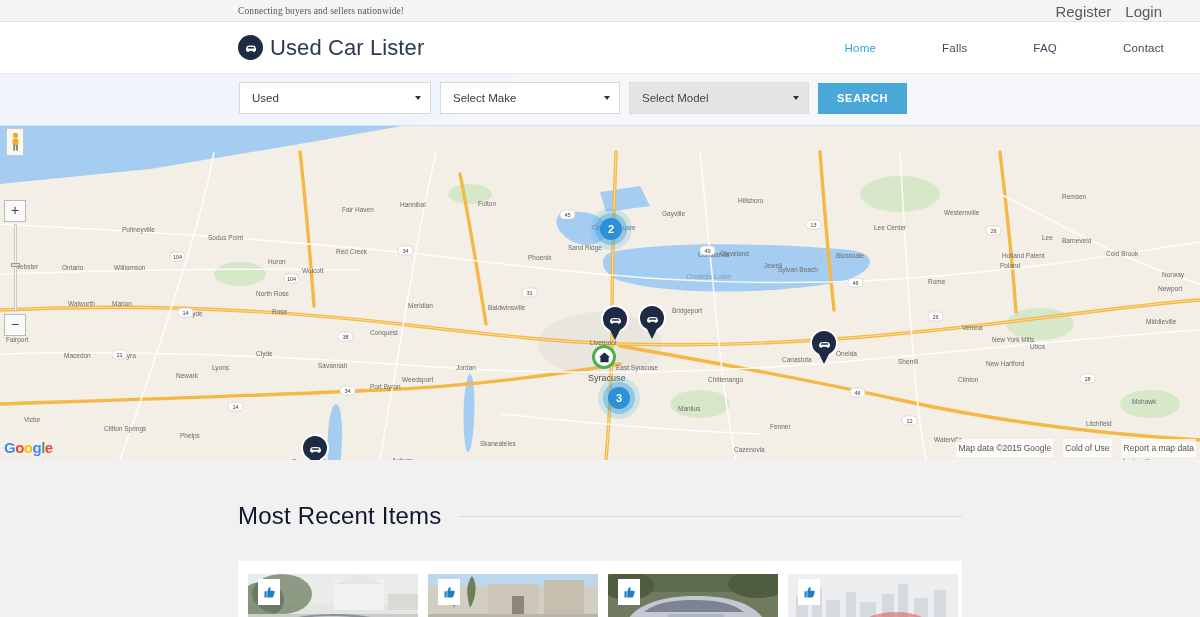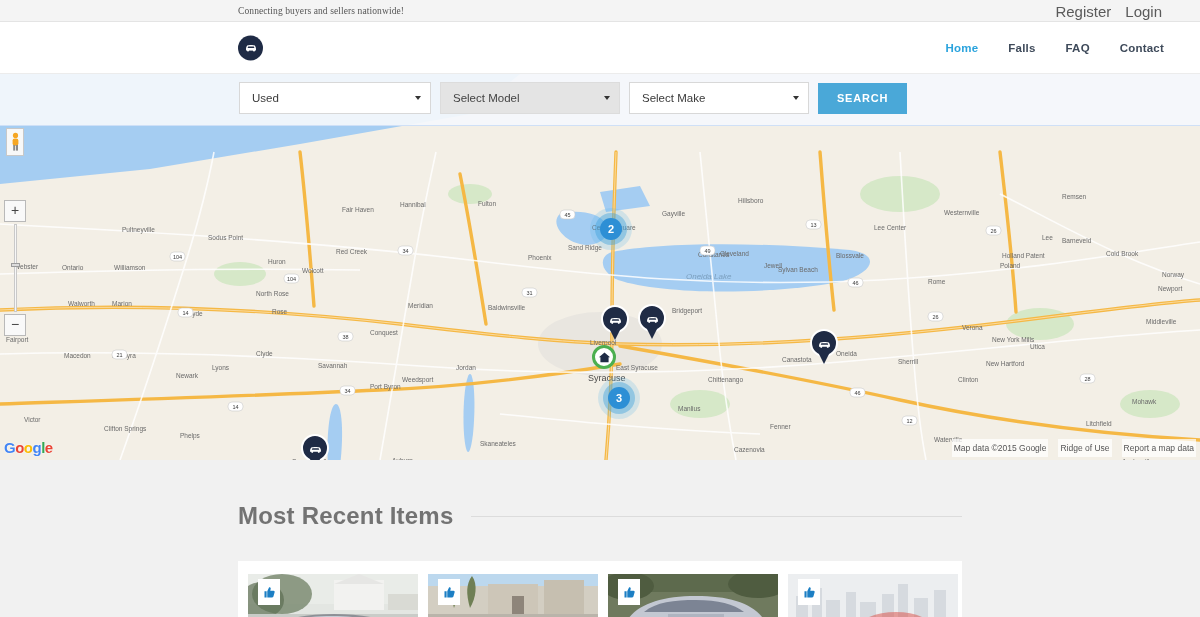--- a/index.html
+++ b/index.html
@@ -55,22 +55,22 @@
   .brand-name {
     font-size: 22px; color: #2b3a52; font-weight: 400;
     letter-spacing: .1px; white-space: nowrap;
   }
   .mainnav {
     position: absolute; right: 36px; top: 50%;
     transform: translateY(-50%);
     display: flex; align-items: center; gap: 30px;
   }
   .mainnav a {
-    font-size: 11.5px; font-weight: bold; color: #3e4a5a;
-    text-decoration: none; letter-spacing: .2px;
+    font-size: 11.5px; font-weight: normal; color: #3e4a5a;
+    text-decoration: none; letter-spacing: .2px; margin-left: 36px;
   }
   .mainnav a.active { color: #2aa3dd; }
 
   
   .map-wrap {
     position: relative;
     width: 1200px; height: 386px;
     overflow: hidden;
     background: #f2efe9;
   }
@@ -197,21 +197,21 @@
 
   
   .recent {
     padding: 42px 0 0 0;
   }
   .recent-head {
     width: 724px; margin: 0 auto;
     display: flex; align-items: center; gap: 18px;
   }
   .recent-head h2 {
-    font-size: 24px; font-weight: 700; color: #737373;
+    font-size: 24px; font-weight: 400; color: #0f172a;
     white-space: nowrap; letter-spacing: .2px;
   }
   .recent-head .rule { flex: 1; height: 1px; background: #dcdcdc; }
 
   .cards-panel {
     width: 724px; margin: 31px auto 0;
     background: #fff; padding: 13px 10px 16px;
     display: flex; gap: 10px;
   }
   .card {
@@ -248,20 +248,21 @@
   <div class="brand">
     <span class="brand-mark">
       <svg width="16" height="16" viewBox="0 0 16 16">
         <path d="M3 9.4 C3 8.2 3.7 6.6 4.3 6.1 C5.2 5.4 10.8 5.4 11.7 6.1 C12.3 6.6 13 8.2 13 9.4 L13 10.6 L3 10.6 Z" fill="#ffffff"></path>
         <rect x="3.2" y="10.2" width="9.6" height="0.9" fill="#ffffff"></rect>
         <circle cx="5" cy="10.9" r="1.1" fill="#ffffff"></circle>
         <circle cx="11" cy="10.9" r="1.1" fill="#ffffff"></circle>
         <path d="M4.6 8.4 L11.4 8.4 L10.9 6.9 L5.1 6.9 Z" fill="#1f2b45"></path>
       </svg>
     </span>
+    <span class="brand-name">Used Car Lister</span>
   </div>
   <div class="mainnav">
     <a href="#" class="active">Home</a>
     <a href="#">Falls</a>
     <a href="#">FAQ</a>
     <a href="#">Contact</a>
   </div>
 </div>
 
 <div class="map-wrap">
@@ -450,26 +451,26 @@
       </g>
     </g>
   </svg>
 
   <div class="searchband">
     <div class="inner">
       <div class="sel w1">
         <span>Used</span>
         <span class="caret"></span>
       </div>
+      <div class="sel w2">
+        <span>Select Make</span>
+        <span class="caret"></span>
+      </div>
       <div class="sel w3">
         <span>Select Model</span>
-        <span class="caret"></span>
-      </div>
-      <div class="sel w2">
-        <span>Select Make</span>
         <span class="caret"></span>
       </div>
       <button class="searchbtn">SEARCH</button>
     </div>
   </div>
 
   <div class="pegman">
     <svg width="11" height="20" viewBox="0 0 11 20">
       <circle cx="5.5" cy="3.4" r="2.6" fill="#f5a623"></circle>
       <rect x="2.6" y="6.4" width="5.8" height="7.4" rx="2.2" fill="#f5a623"></rect>
@@ -525,21 +526,21 @@
   <div class="homepin" style="left:592px; top:271px;">
     <svg width="13" height="13" viewBox="0 0 14 14">
       <path d="M7 1.6 L13 6.6 L11.4 6.6 L11.4 12.2 L2.6 12.2 L2.6 6.6 L1 6.6 Z" fill="#1f2b45"></path>
     </svg>
   </div>
 
   <div class="glogo"><span class="b1">G</span><span class="r1">o</span><span class="y1">o</span><span class="b2">g</span><span class="g1">l</span><span class="r2">e</span></div>
 
   <div class="attrib">
     <span>Map data ©2015 Google</span>
-    <a href="#">Ridge of Use</a>
+    <a href="#">Cold of Use</a>
     <a href="#">Report a map data</a>
   </div>
 </div>
 
 <div class="recent">
   <div class="recent-head">
     <h2>Most Recent Items</h2>
     <div class="rule"></div>
   </div>
 

